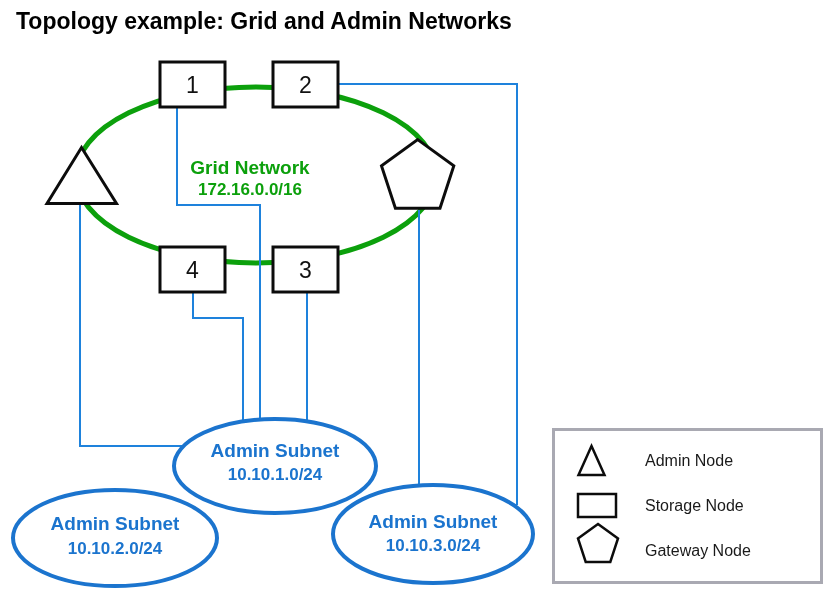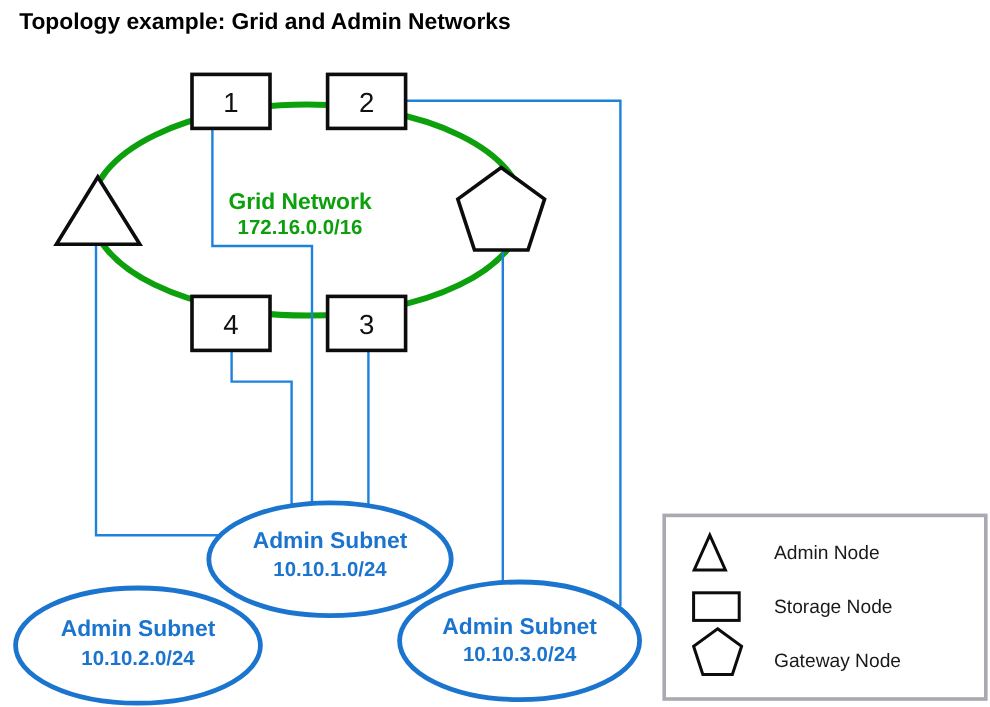--- a/index.html
+++ b/index.html
@@ -6,21 +6,21 @@
     --green:#0ca00c;
     --subnet-blue:#1b74ce;
     --connector-blue:#1e82dc;
     --node-stroke:#0c0c0c;
     --legend-border:#a9a9b2;
     --title-black:#000000;
   }
   html,body{margin:0;padding:0;background:#ffffff;}
   body{width:825px;height:589px;position:relative;font-family:"Liberation Sans",sans-serif;overflow:hidden;}
   .stage{position:absolute;inset:0;}
-  .title{position:absolute;left:16px;top:8px;font-size:19px;font-weight:bold;color:var(--title-black);white-space:nowrap;}
+  .title{position:absolute;left:16px;top:8px;font-size:23px;font-weight:bold;color:var(--title-black);white-space:nowrap;}
   svg{position:absolute;left:0;top:0;}
   .ring{fill:none;stroke:var(--green);stroke-width:5;}
   .conn{fill:none;stroke:var(--connector-blue);stroke-width:2;}
   .node{fill:#ffffff;stroke:var(--node-stroke);stroke-width:3;stroke-linejoin:miter;}
   .subnet{fill:#ffffff;stroke:var(--subnet-blue);stroke-width:4;}
   .legend-box{fill:#ffffff;stroke:var(--legend-border);stroke-width:3;}
   .legend-icon{fill:#ffffff;stroke:var(--node-stroke);stroke-width:2.5;stroke-linejoin:miter;}
   text{font-family:"Liberation Sans",sans-serif;}
   .node-num{font-size:23px;fill:#111111;text-anchor:middle;}
   .grid-label{font-size:19px;font-weight:bold;fill:var(--green);text-anchor:middle;}

